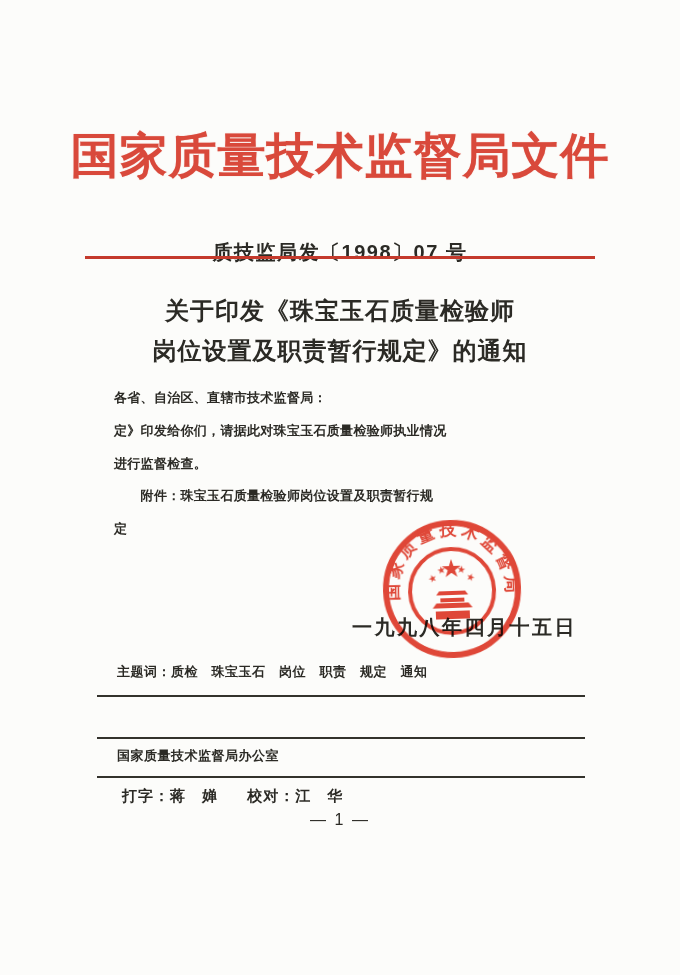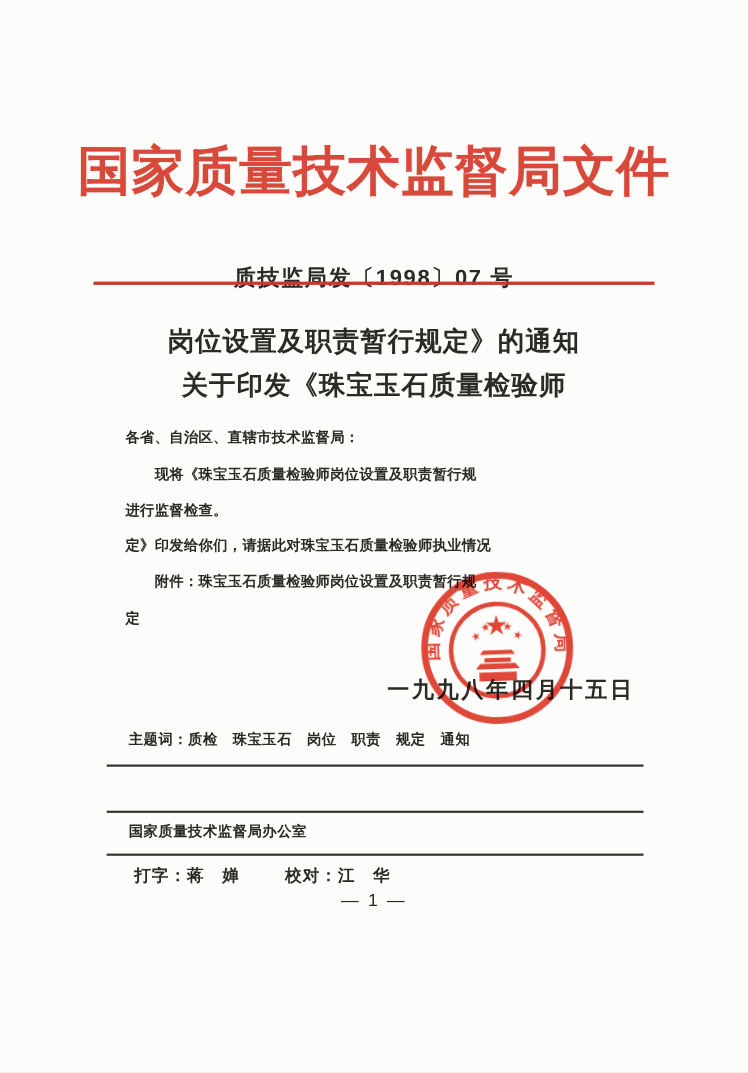--- a/index.html
+++ b/index.html
@@ -62,47 +62,46 @@
   }
   .issuer-row{
     position:absolute;top:747px;left:117px;width:466px;
     display:flex;justify-content:space-between;
     font-size:13px;font-weight:700;letter-spacing:.5px;
   }
   .credits{
     position:absolute;top:787px;left:122px;
     font-size:15px;font-weight:700;letter-spacing:1px;
   }
-  .credits .proof{margin-left:36px;}
+  .credits .proof{margin-left:24px;}
   .page-number{
     position:absolute;top:811px;left:0;width:680px;
     text-align:center;font-size:16px;font-weight:500;letter-spacing:2px;
   }
 </style>
 </head>
 <body>
 
 <div class="page">
 
   <div class="doc-title">国家质量技术监督局文件</div>
 
   <div class="doc-number">质技监局发〔1998〕07 号</div>
 
   <div class="red-rule"></div>
 
   <div class="subject">
+    <div>关于印发《珠宝玉石质量检验师</div>
     <div>岗位设置及职责暂行规定》的通知</div>
-    <div>关于印发《珠宝玉石质量检验师</div>
   </div>
 
   <div class="body-text">
     <div>各省、自治区、直辖市技术监督局：</div>
-    <div>　　现将《珠宝玉石质量检验师岗位设置及职责暂行规</div>
+    <div>定》印发给你们，请据此对珠宝玉石质量检验师执业情况</div>
     <div>进行监督检查。</div>
-    <div>定》印发给你们，请据此对珠宝玉石质量检验师执业情况</div>
     <div>　　附件：珠宝玉石质量检验师岗位设置及职责暂行规</div>
     <div>定</div>
   </div>
 
   <div class="issue-date">一九九八年四月十五日</div>
 
   <svg class="seal" viewBox="0 0 160 160" xmlns="http://www.w3.org/2000/svg">
     <defs>
       <path id="star" d="M0,-1 L0.588,0.809 L-0.951,-0.309 L0.951,-0.309 L-0.588,0.809 Z"></path>
       <path id="sealArc" d="M 31.1 102.8 A 54 54 0 1 1 128.9 102.8" fill="none"></path>

